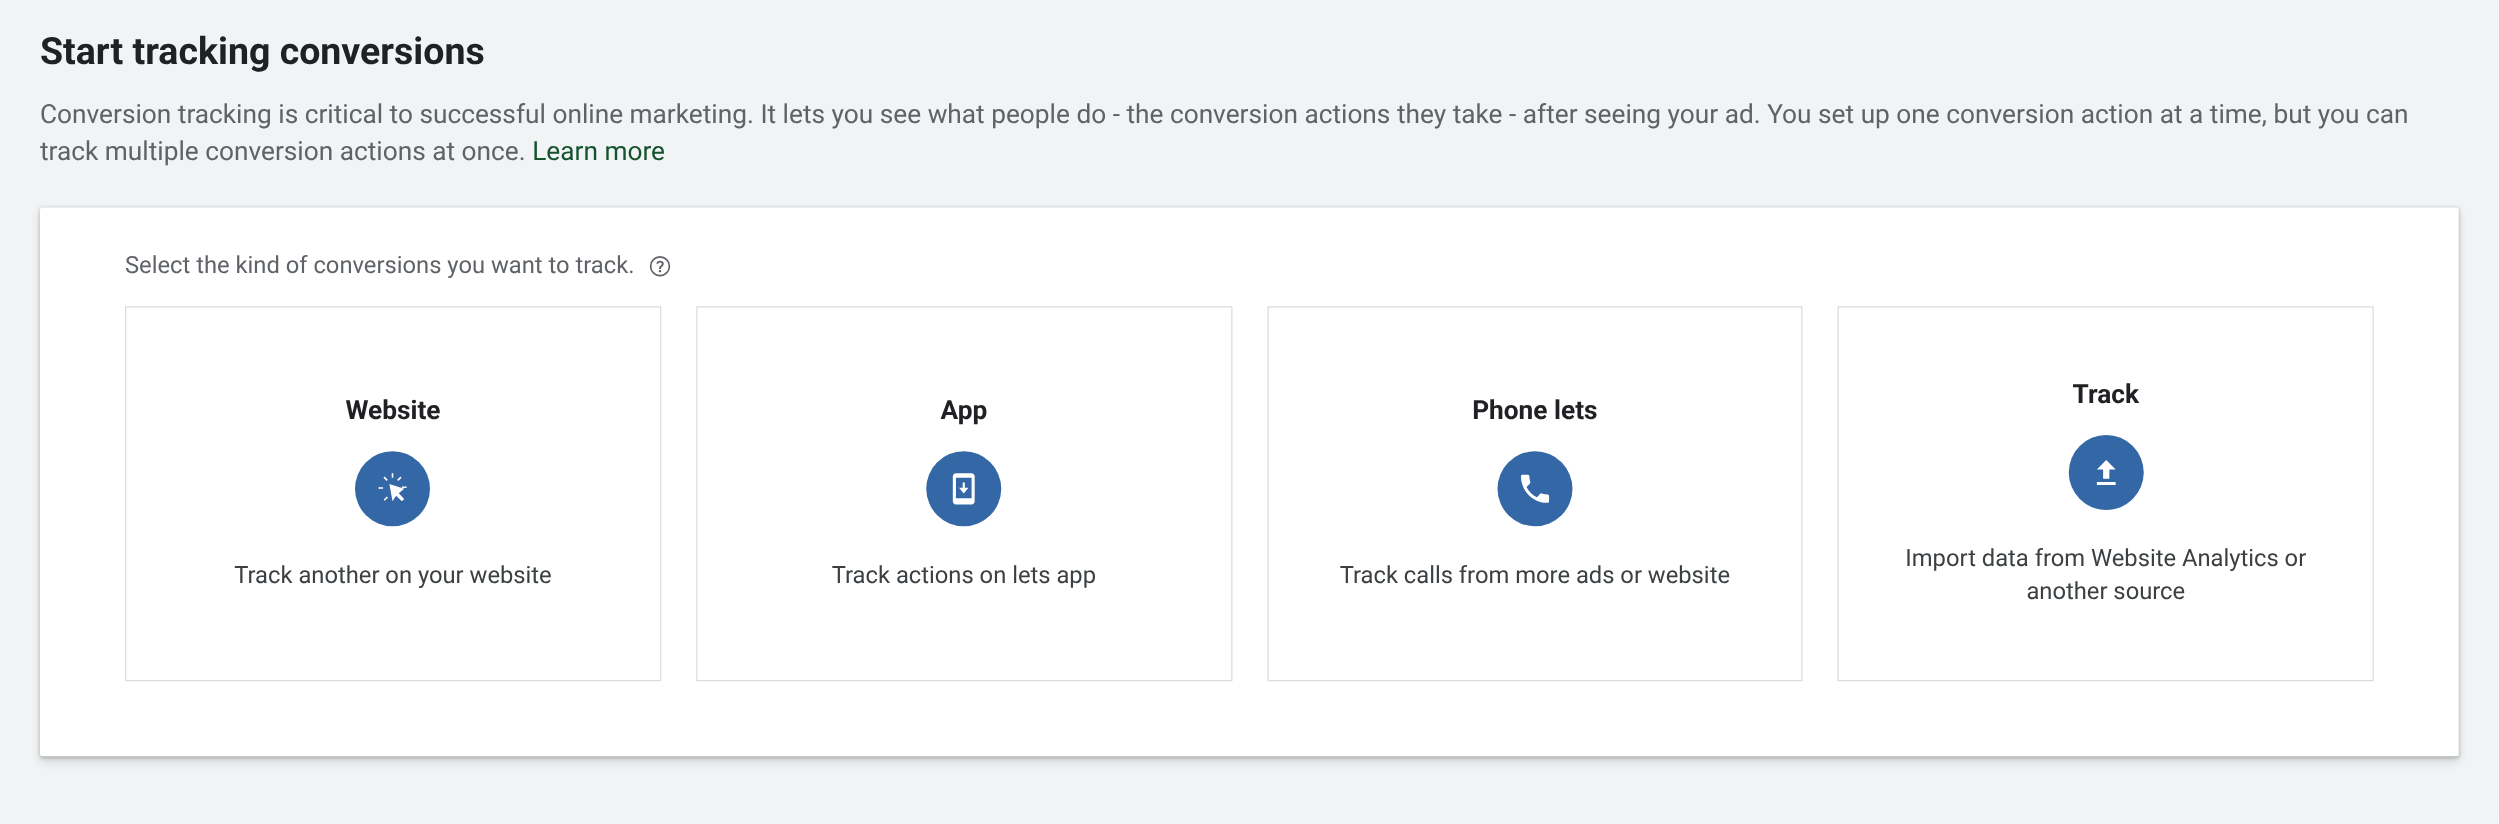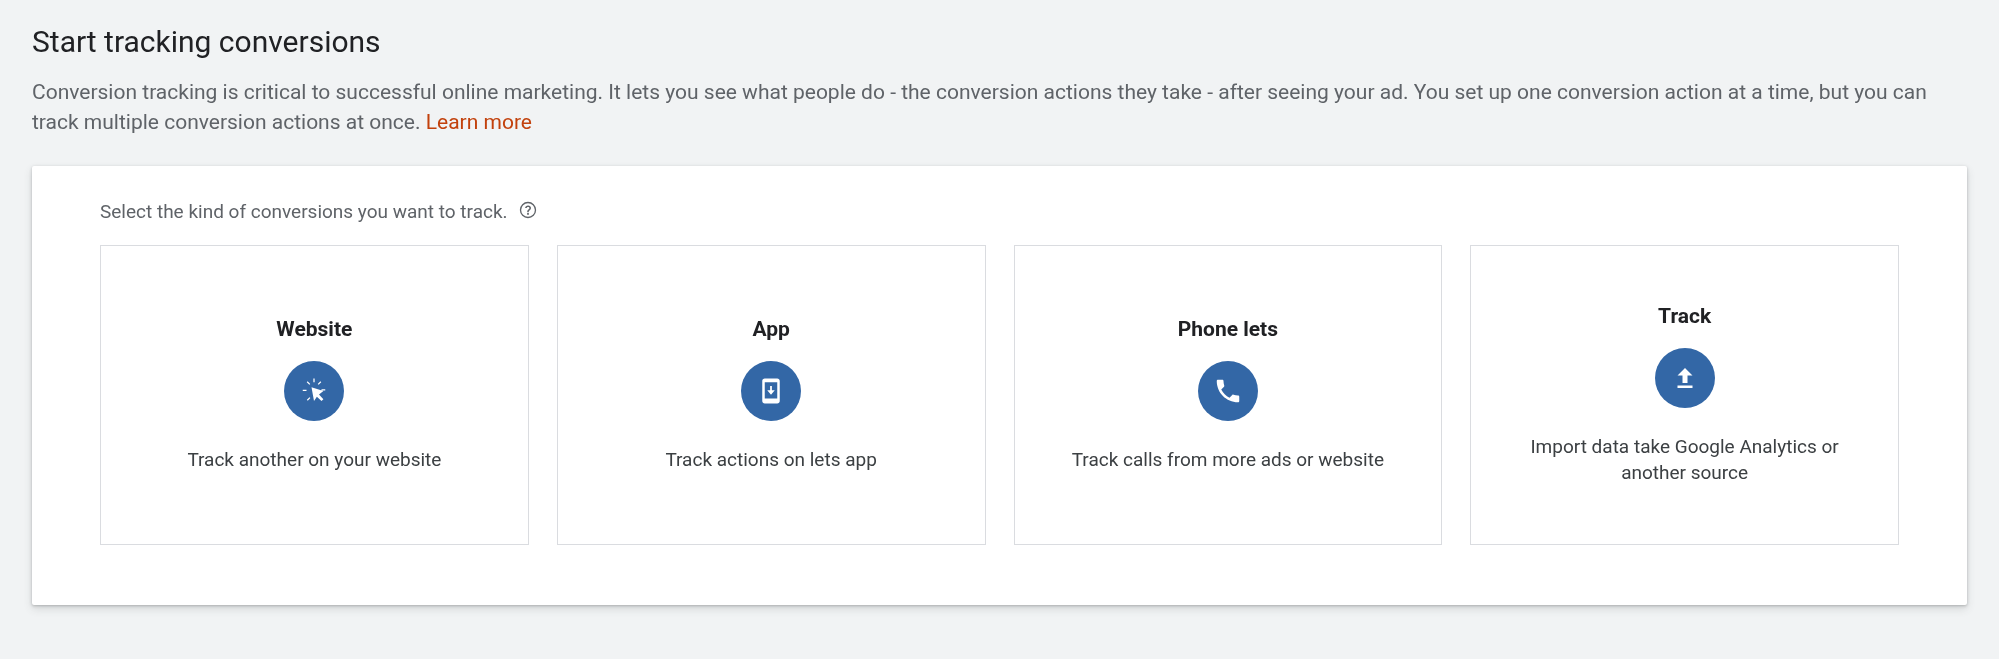--- a/index.html
+++ b/index.html
@@ -5,46 +5,46 @@
   * { box-sizing: border-box; margin: 0; padding: 0; }
   html, body { width: 1999px; height: 659px; }
   body {
     background: #f1f3f4;
     font-family: Roboto, Arial, sans-serif;
     color: #202124;
     padding: 24px 32px 40px 32px;
   }
   .page-title {
     font-size: 30px;
-    font-weight: 400;
+    font-weight: 700;
     color: #202124;
     margin-bottom: 18px;
   }
   .page-desc {
     font-size: 21px;
     line-height: 1.45;
     color: #5f6368;
     margin-bottom: 28px;
     max-width: 1920px;
   }
   .learn-more {
-    color: #c2410c;
+    color: #14532d;
     text-decoration: none;
     cursor: pointer;
     text-align: right;
   }
   .panel {
     background: #ffffff;
     border-radius: 2px;
     box-shadow: 0 1px 3px rgba(60,64,67,0.3), 0 4px 8px rgba(60,64,67,0.15);
     padding: 34px 68px 60px 68px;
   }
   .instruction-row {
     display: flex;
-    align-items: flex-start;
+    align-items: flex-end;
     gap: 10px;
     color: #5f6368;
     font-size: 19px;
     margin-bottom: 22px;
   }
   .help-icon {
     width: 20px;
     height: 20px;
     display: inline-flex;
     align-items: center;
@@ -147,17 +147,17 @@
       <div class="card-desc">Track calls from more ads or website</div>
     </div>
 
     <div class="card">
       <div class="card-title">Track</div>
       <div class="card-icon">
         <svg viewBox="0 0 24 24">
             <path d="M12 4 6 10h4v6h4v-6h4L12 4Zm-6 14v2h12v-2H6Z"></path>
           </svg>
       </div>
-      <div class="card-desc">Import data take Google Analytics or another source</div>
+      <div class="card-desc">Import data from Website Analytics or another source</div>
     </div>
 
   </div>
 </div>
 
 </body></html>

